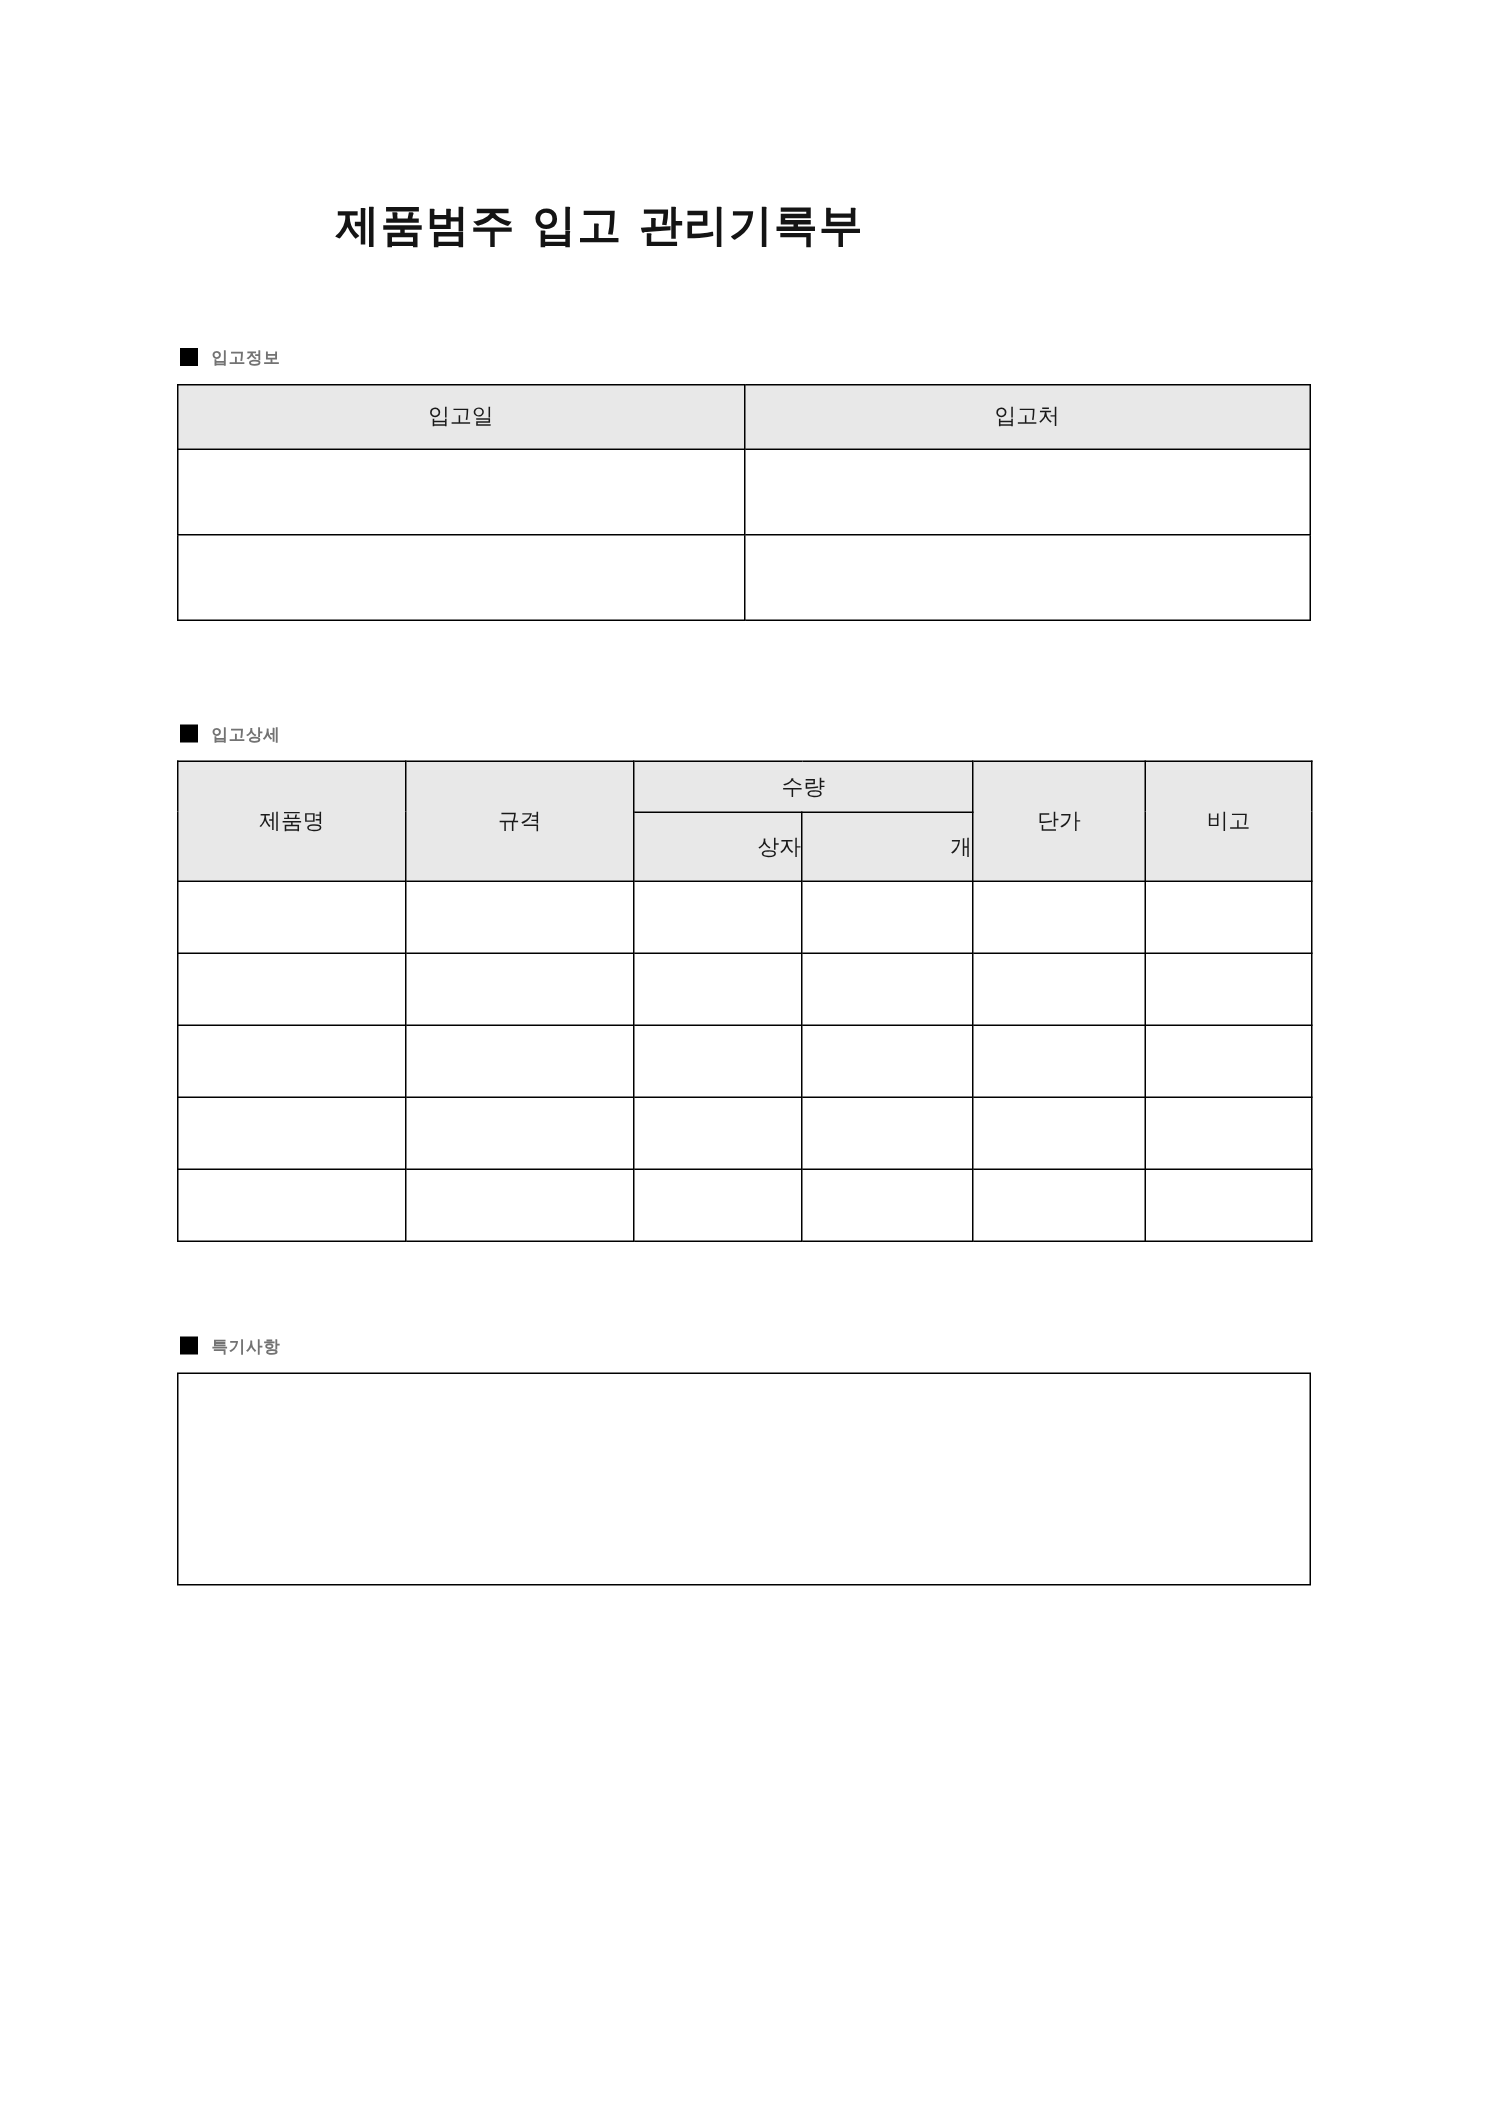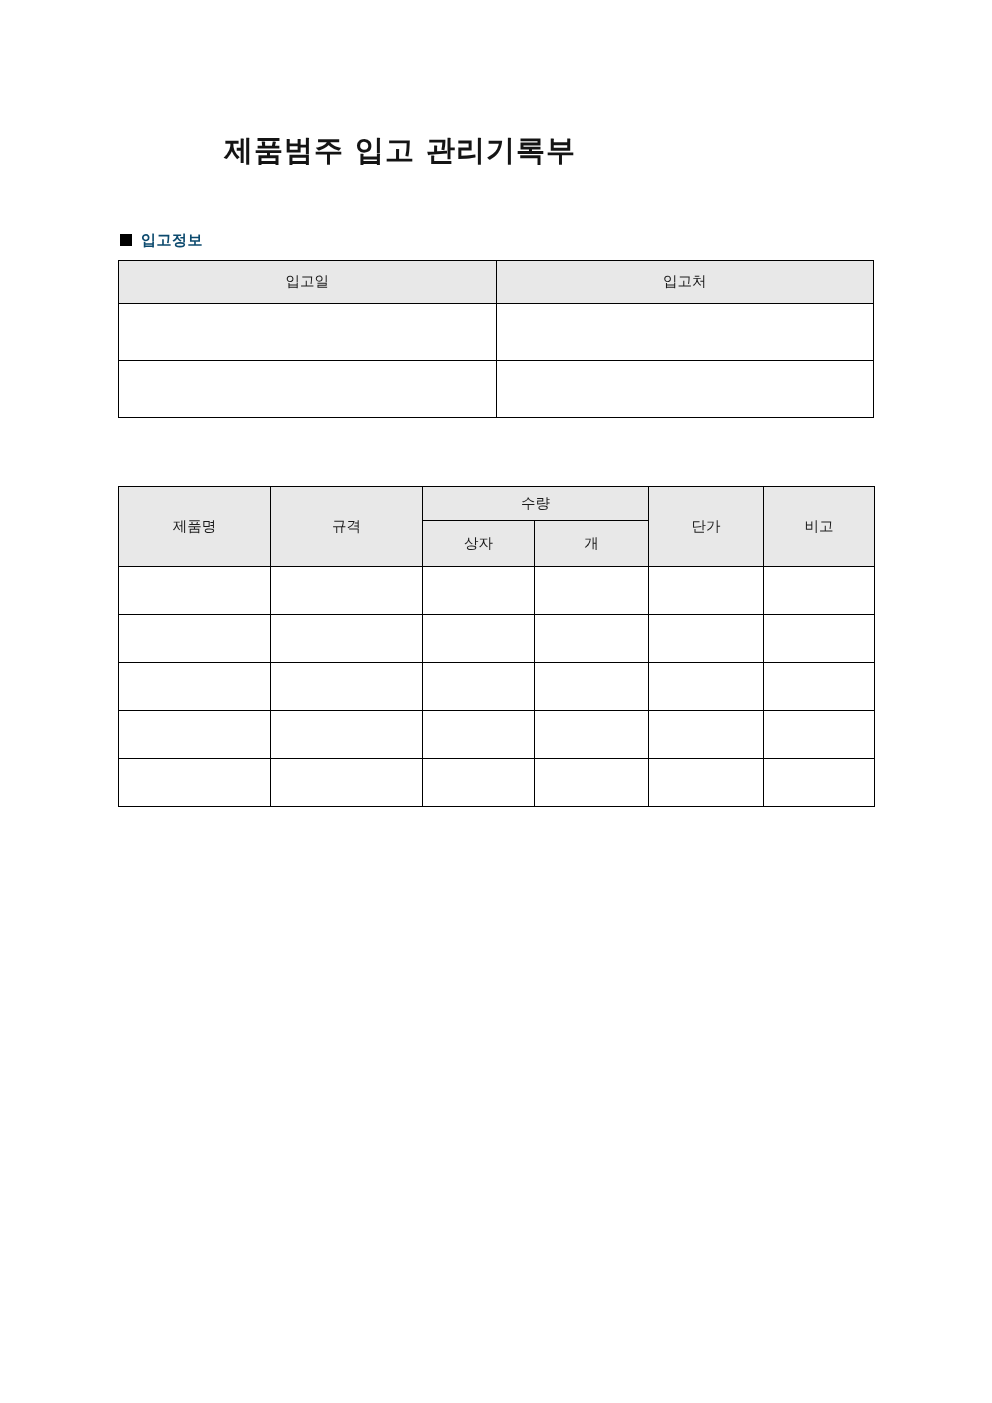--- a/index.html
+++ b/index.html
@@ -29,23 +29,23 @@
     letter-spacing: 1px;
     color: #141414;
     margin: 0;
     padding-top: 133px;
     line-height: 1.2;
   }
   .section {
     position: relative;
   }
   .section-heading {
-    font-size: 15px;
+    font-size: 11px;
     font-weight: bold;
-    color: #0c4a6e;
+    color: #737373;
     display: flex;
     align-items: center;
     gap: 9px;
     margin: 0 0 10px 2px;
     letter-spacing: 0.5px;
   }
   .marker {
     display: inline-block;
     width: 12px;
     height: 12px;
@@ -69,21 +69,21 @@
   .hdr {
     background: #e8e8e8;
   }
   
   #info-table .hdr { height: 42px; }
   #info-table .blank { height: 56px; background: #ffffff; }
 
   
   #detail-table .hdr-tall { height: 78px; }
   #detail-table .hdr-top { height: 33px; margin-top: 24px; }
-  #detail-table .hdr-sub { height: 45px; }
+  #detail-table .hdr-sub { height: 45px; text-align: right; }
   #detail-table .row-blank td { height: 47px; background: #ffffff; }
 
   .col-name  { width: 152px; }
   .col-spec  { width: 152px; }
   .col-box   { width: 112px; }
   .col-unit  { width: 114px; }
   .col-price { width: 115px; }
   .col-note  { width: 111px; }
 
   .gap-after-info { height: 68px; }
@@ -127,20 +127,24 @@
           <td class="blank"></td>
           <td class="blank"></td>
         </tr>
       </tbody>
     </table>
   </div>
 
   <div class="gap-after-info"></div>
 
   <div class="section">
+    <div class="section-heading">
+      <span class="marker"></span>
+      <span>입고상세</span>
+    </div>
 
     <table id="detail-table">
       <colgroup>
         <col class="col-name">
           <col class="col-spec">
           <col class="col-box">
         <col class="col-unit">
           <col class="col-price">
           <col class="col-note">
       </colgroup>
@@ -197,14 +201,21 @@
           <td></td>
           <td></td>
           <td></td>
         </tr>
       </tbody>
     </table>
   </div>
 
   <div class="gap-after-detail"></div>
 
+  <div class="section">
+    <div class="section-heading">
+      <span class="marker"></span>
+      <span>특기사항</span>
+    </div>
+    <div class="notes-box"></div>
+  </div>
 
 </div>
 
 </body></html>

